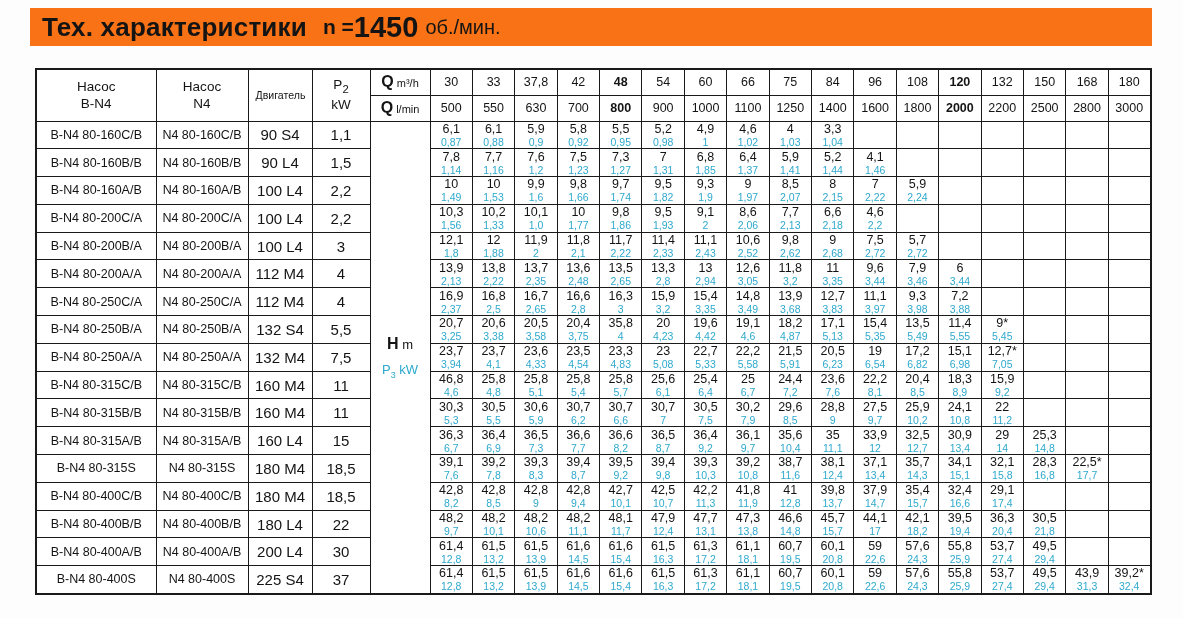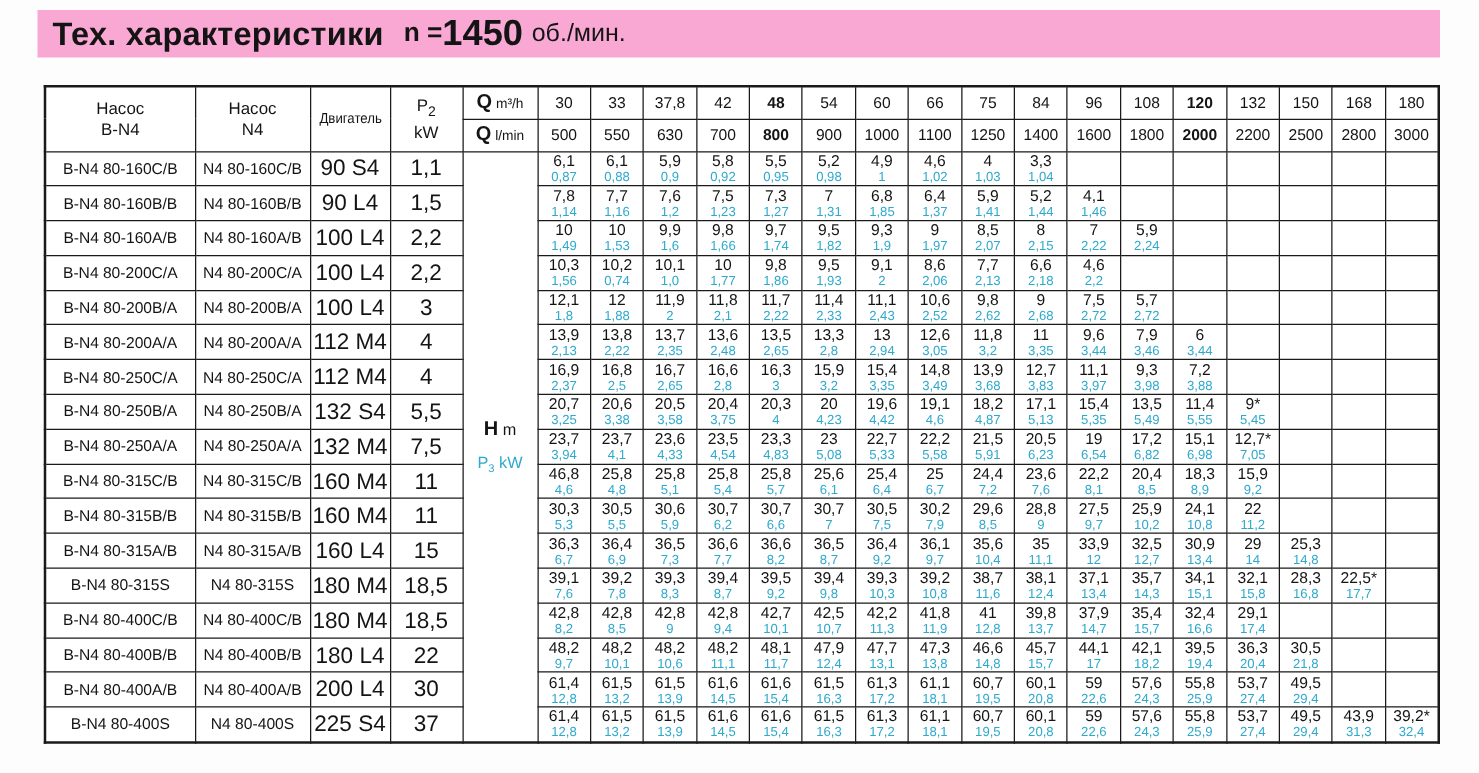--- a/index.html
+++ b/index.html
@@ -1,20 +1,20 @@
 <!DOCTYPE html>
 <html style="--p3-color: #2ea9cd;"><head>
 <meta charset="utf-8">
 <style>
   html,body{margin:0;padding:0;background:#fdfdfd;width:1183px;height:618px;
     font-family:"Liberation Sans",sans-serif;color:#141414;}
   .page{position:relative;width:1183px;height:618px;background:#fdfdfd;overflow:hidden;}
 
   .title-bar{position:absolute;left:30px;top:8px;width:1122px;height:38px;
-    background:#f9a8d4;display:flex;align-items:center;padding-left:12px;box-sizing:border-box;}
+    background:#f97316;display:flex;align-items:center;padding-left:12px;box-sizing:border-box;}
   .t-main{font-weight:bold;font-size:26px;letter-spacing:.2px;}
   .t-n{font-weight:bold;font-size:21px;margin-left:16px;}
   .t-val{font-weight:bold;font-size:29px;margin-left:0;}
   .t-unit{font-weight:normal;font-size:20px;margin-left:7px;}
 
   table.spec{position:absolute;left:35px;top:68px;border-collapse:collapse;table-layout:fixed;
     border:2px solid #1a1a1a;background:#fff;}
   table.spec th,table.spec td{border:1px solid #1a1a1a;padding:0;text-align:center;
     vertical-align:middle;overflow:hidden;white-space:nowrap;}
   thead tr{height:26px;}
@@ -23,21 +23,21 @@
   th{font-weight:normal;}
   .hdr-two{font-size:13.5px;line-height:17px;}
   .hdr-motor{font-size:11.5px;transform:scaleX(.92);}
   .hdr-p2{font-size:13.5px;line-height:16px;}
   .q-label{text-align:left;padding-left:7px;font-size:11px;}
   .q-label .qsym{font-weight:bold;font-size:16px;}
   .qval{font-size:12.5px;}
   .qval.bold{font-weight:bold;}
 
   .name-cell{text-align:left;padding-left:9px;font-size:12.5px;}
-  .motor-cell,.p2-cell{font-size:18px;}
+  .motor-cell,.p2-cell{font-size:15px;}
 
   .hp-label{vertical-align:middle;}
   .hp-label .hl{font-size:13px;}
   .hp-label .hl b{font-size:16px;}
   .hp-label .pl{margin-top:9px;font-size:13px;color:var(--p3-color,#2ea9cd);}
   .hp-label .pl sub{font-size:9px;}
 
   .dval{font-size:12.5px;line-height:13px;padding-top:1px;color:#141414;}
   .dp3{font-size:10.5px;line-height:12px;color:var(--p3-color,#2ea9cd);}
 </style>
@@ -366,21 +366,21 @@
           <td class="name-cell">B-N4 80-200C/A</td>
           <td class="name-cell">N4 80-200C/A</td>
           <td class="motor-cell">100 L4</td>
           <td class="p2-cell">2,2</td>
           <td>
             <div class="dval">10,3</div>
             <div class="dp3">1,56</div>
           </td>
           <td>
             <div class="dval">10,2</div>
-            <div class="dp3">0,74</div>
+            <div class="dp3">1,33</div>
           </td>
           <td>
             <div class="dval">10,1</div>
             <div class="dp3">1,0</div>
           </td>
           <td>
             <div class="dval">10</div>
             <div class="dp3">1,77</div>
           </td>
           <td>
@@ -673,21 +673,21 @@
           </td>
           <td>
             <div class="dval">20,5</div>
             <div class="dp3">3,58</div>
           </td>
           <td>
             <div class="dval">20,4</div>
             <div class="dp3">3,75</div>
           </td>
           <td>
-            <div class="dval">20,3</div>
+            <div class="dval">35,8</div>
             <div class="dp3">4</div>
           </td>
           <td>
             <div class="dval">20</div>
             <div class="dp3">4,23</div>
           </td>
           <td>
             <div class="dval">19,6</div>
             <div class="dp3">4,42</div>
           </td>

